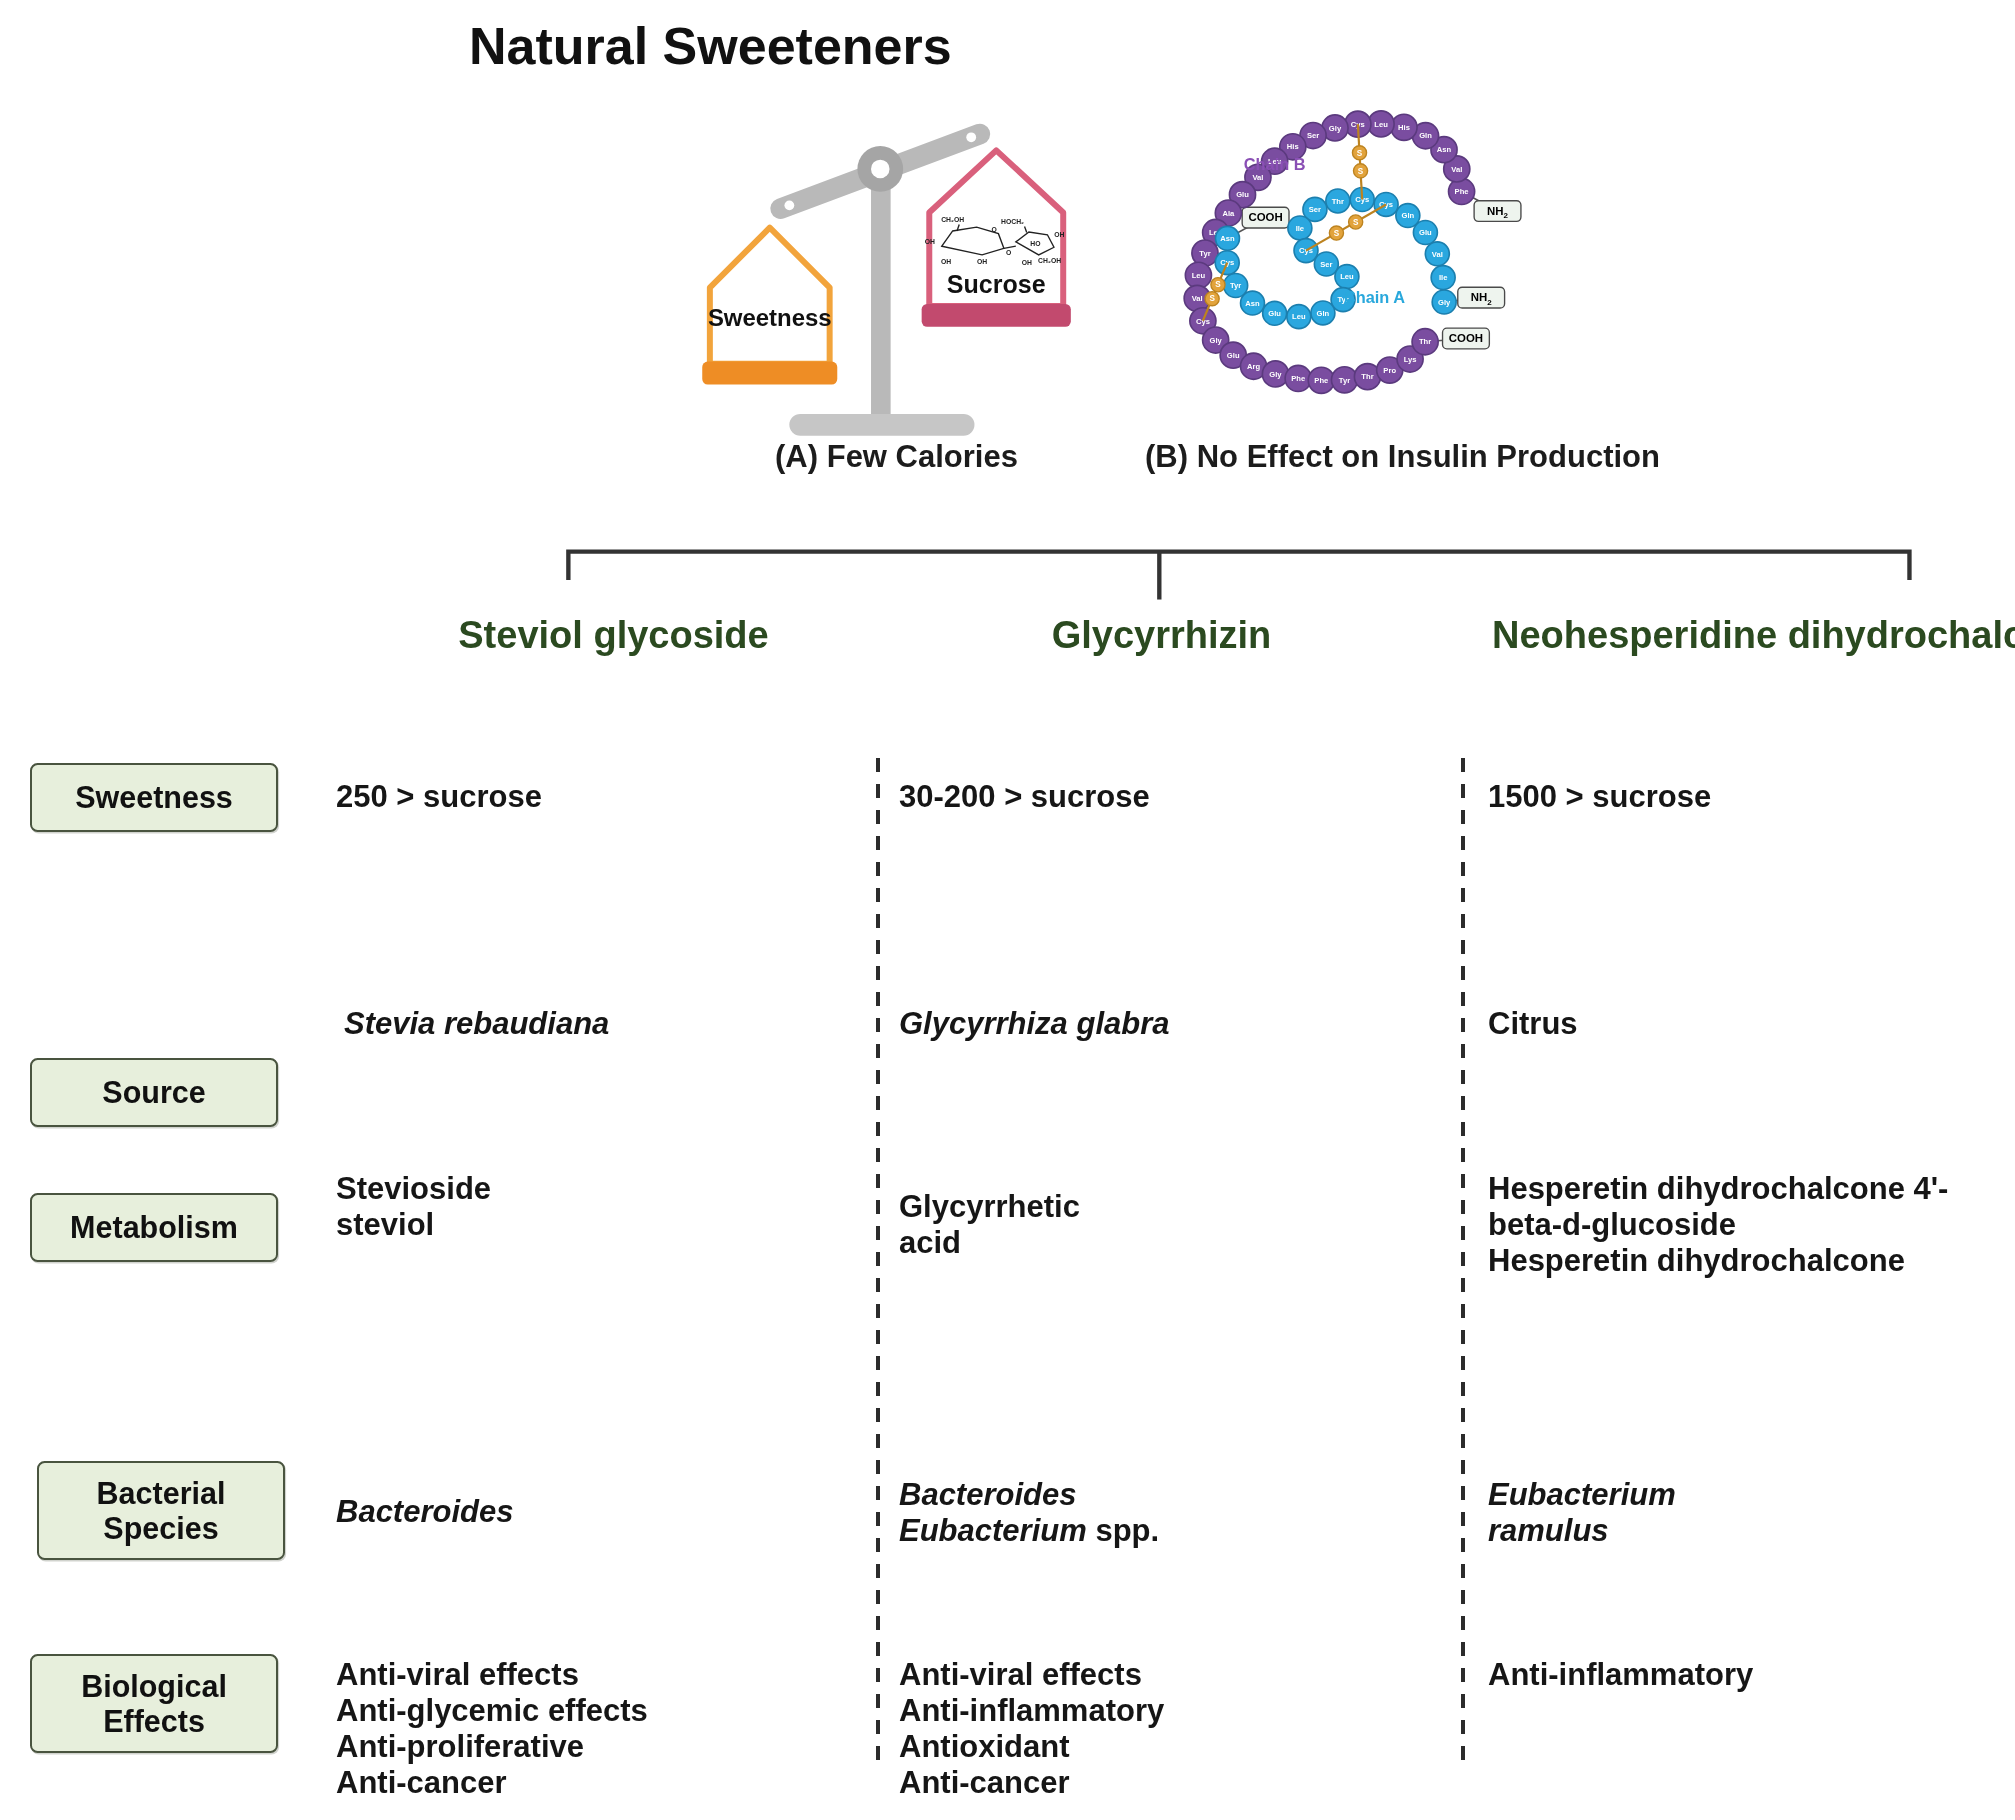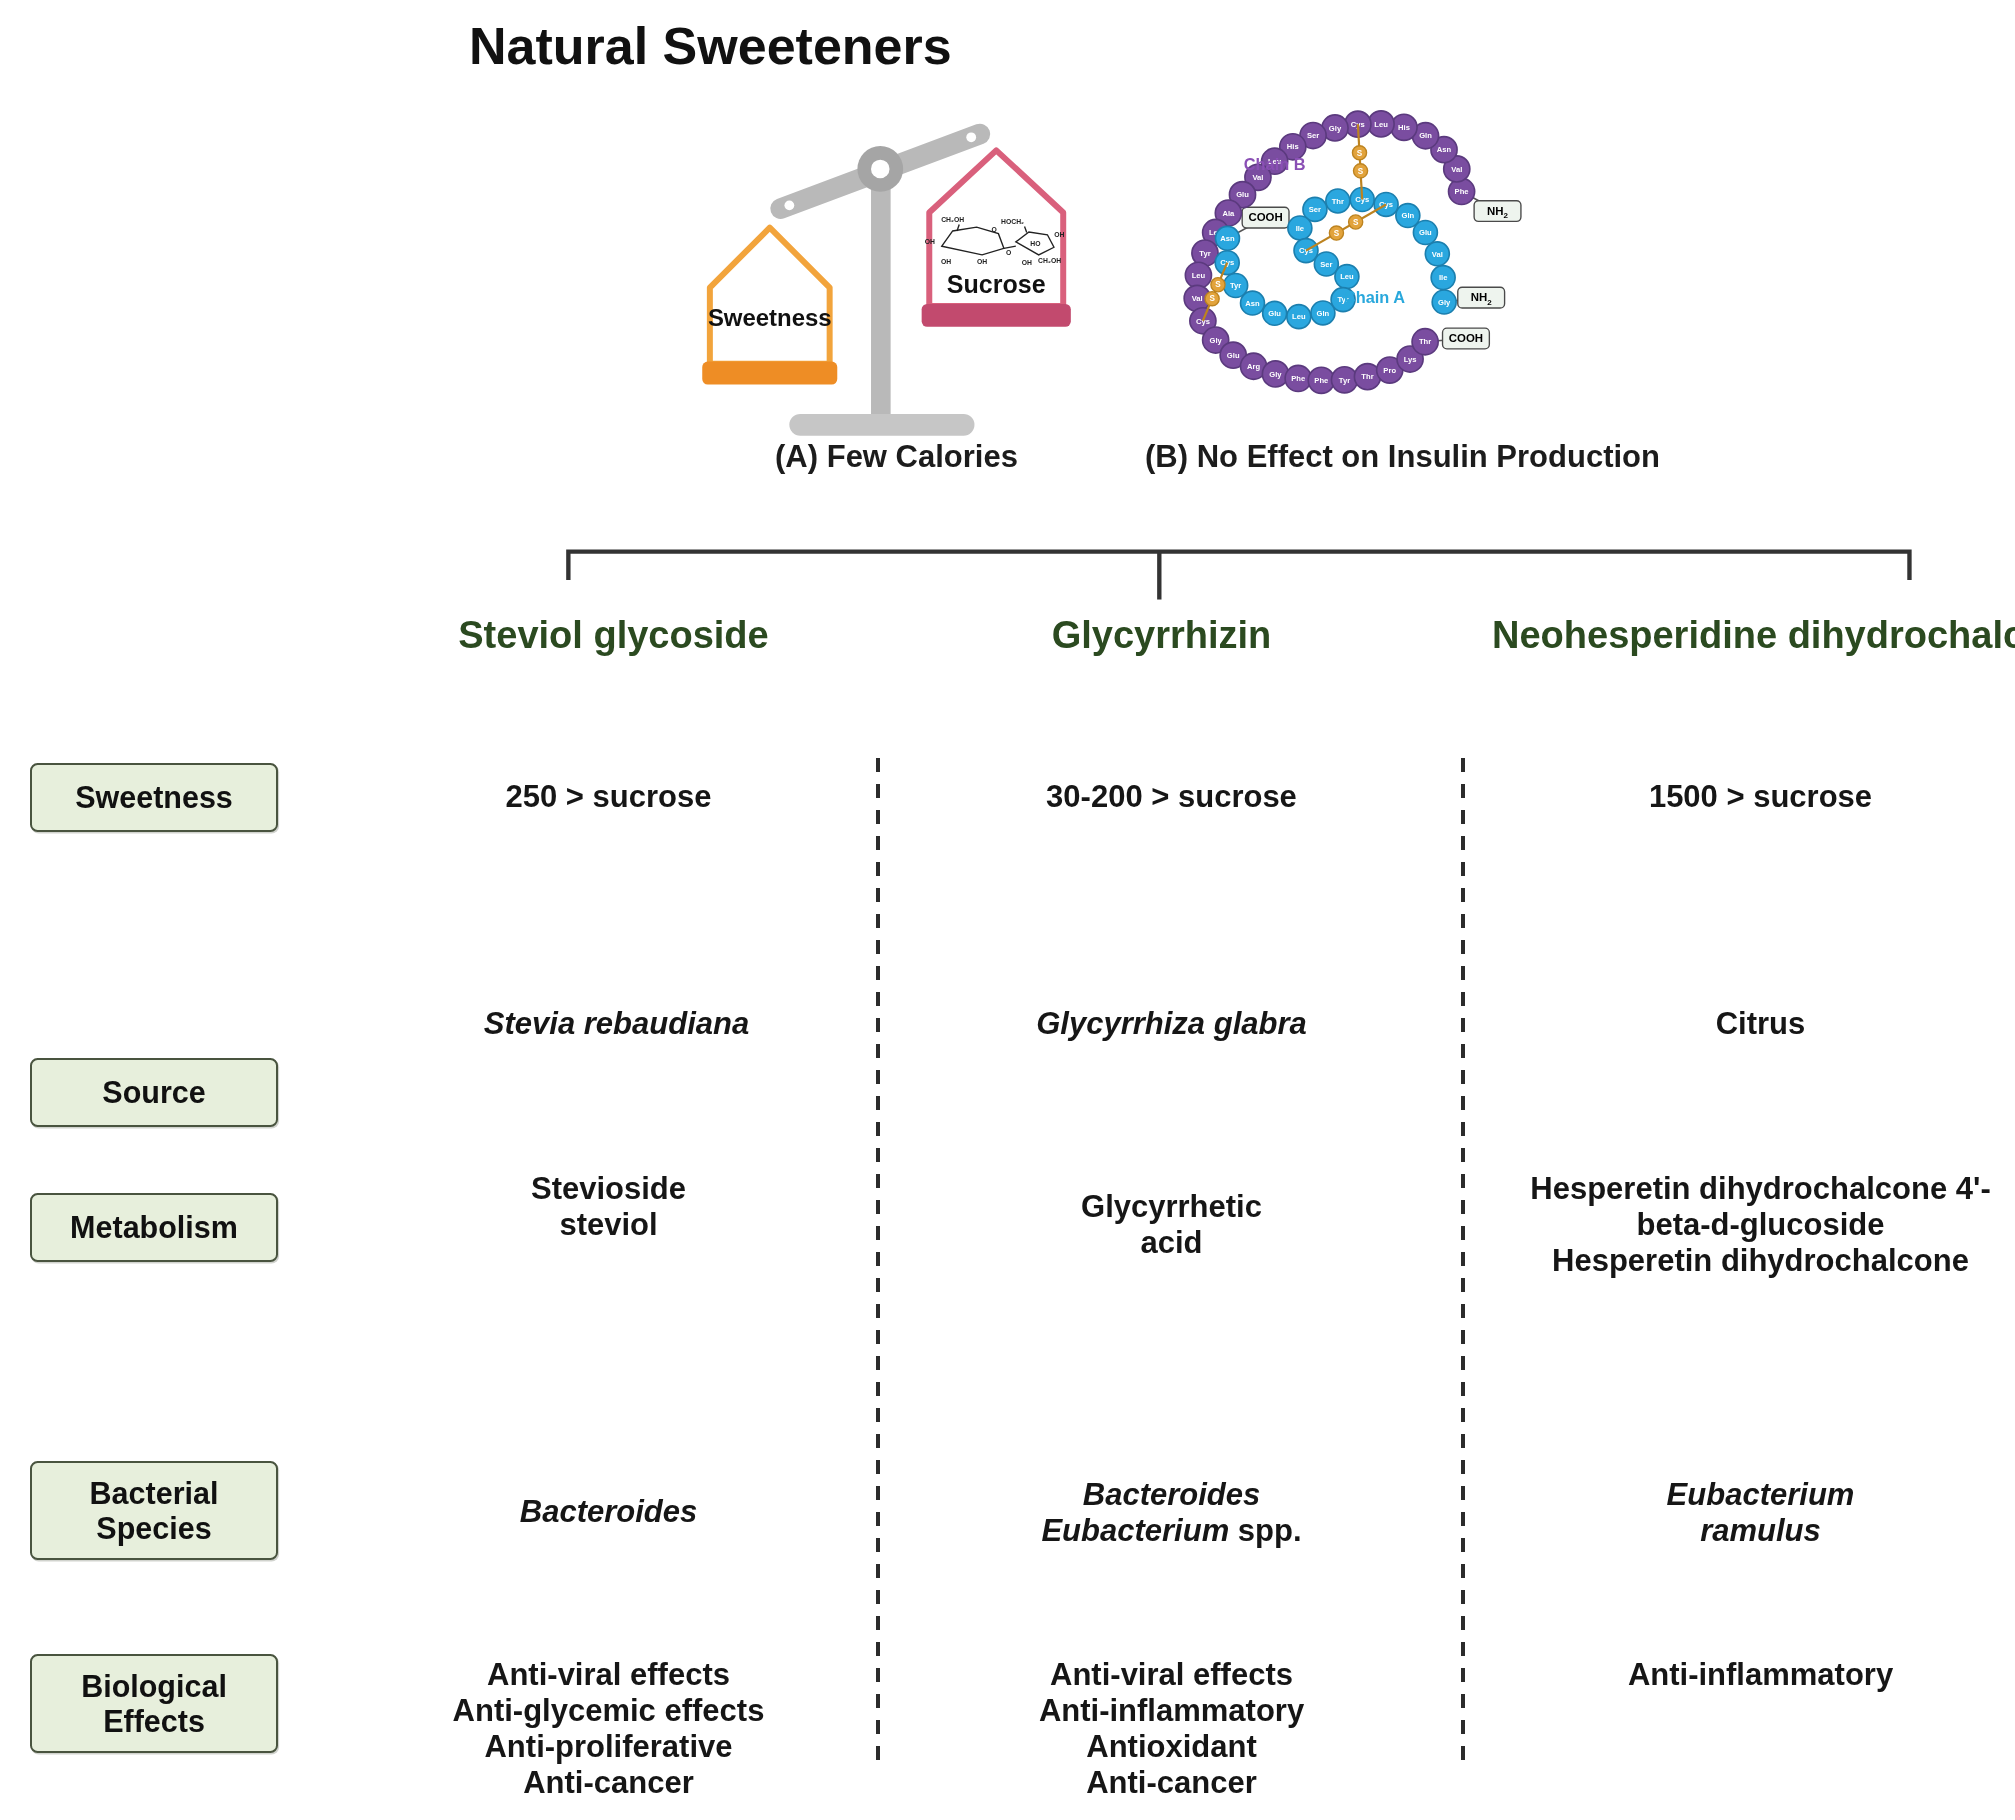--- a/index.html
+++ b/index.html
@@ -6,21 +6,21 @@
   #canvas{position:relative;width:2015px;height:1821px;background:#ffffff;overflow:hidden;
           font-family:"Liberation Sans","DejaVu Sans",sans-serif;color:#1c1c1c;}
   .abs{position:absolute;}
   #title{font-size:52px;font-weight:bold;color:#111;}
   .caption{font-size:31px;font-weight:bold;text-align:center;width:545px;color:#1c1c1c;}
   .col-header{font-size:38px;font-weight:bold;text-align:center;width:545px;white-space:nowrap;}
   .row-label{left:30px;width:244px;border-radius:7.6px;display:flex;align-items:center;justify-content:center;
              text-align:center;font-size:30.5px;font-weight:bold;line-height:1.12;color:#111;
              box-shadow:1.1px 1.6px 0 rgba(70,80,60,.25);}
   .vsep{width:3.8px;}
-  .cell{width:545px;text-align:center;font-size:31px;font-weight:bold;line-height:36px;color:#161616;}
+  .cell{width:545px;font-size:31px;font-weight:bold;line-height:36px;color:#161616;}
   .cell .line{white-space:nowrap;}
   .it{font-style:italic;}
   svg text{font-family:"Liberation Sans","DejaVu Sans",sans-serif;}
 </style>
 </head>
 <body>
 
 <div id="canvas">
 
   <div id="title" class="abs" style="left:469px;top:16.4px;text-align:center;">Natural Sweeteners</div>
@@ -270,21 +270,21 @@
       </div>
       <div class="abs cell" style="left: 899px; top: 1189px;">
         <div class="line"><span>Glycyrrhetic</span></div>
         <div class="line"><span>acid</span></div>
       </div>
       <div class="abs cell" style="left: 1488px; top: 1171px;">
         <div class="line"><span>Hesperetin dihydrochalcone 4'-</span></div>
         <div class="line"><span>beta-d-glucoside</span></div>
         <div class="line"><span>Hesperetin dihydrochalcone</span></div>
       </div>
-      <div class="abs row-label" style="top: 1461px; height: 95px; background: rgb(231, 239, 220); border: 2.2px solid rgb(73, 84, 63);">
+      <div class="abs row-label" style="top: 1461px; height: 95px; background: rgb(231, 239, 220); border: 2.2px solid rgb(73, 84, 63); margin-left: 7px;">
         <div>
           <div>Bacterial</div>
           <div>Species</div>
         </div>
       </div>
       <div class="abs cell" style="left: 336px; top: 1494px;">
         <div class="line"><span class="it">Bacteroides</span></div>
       </div>
       <div class="abs cell" style="left: 899px; top: 1477px;">
         <div class="line"><span class="it">Bacteroides</span></div>

